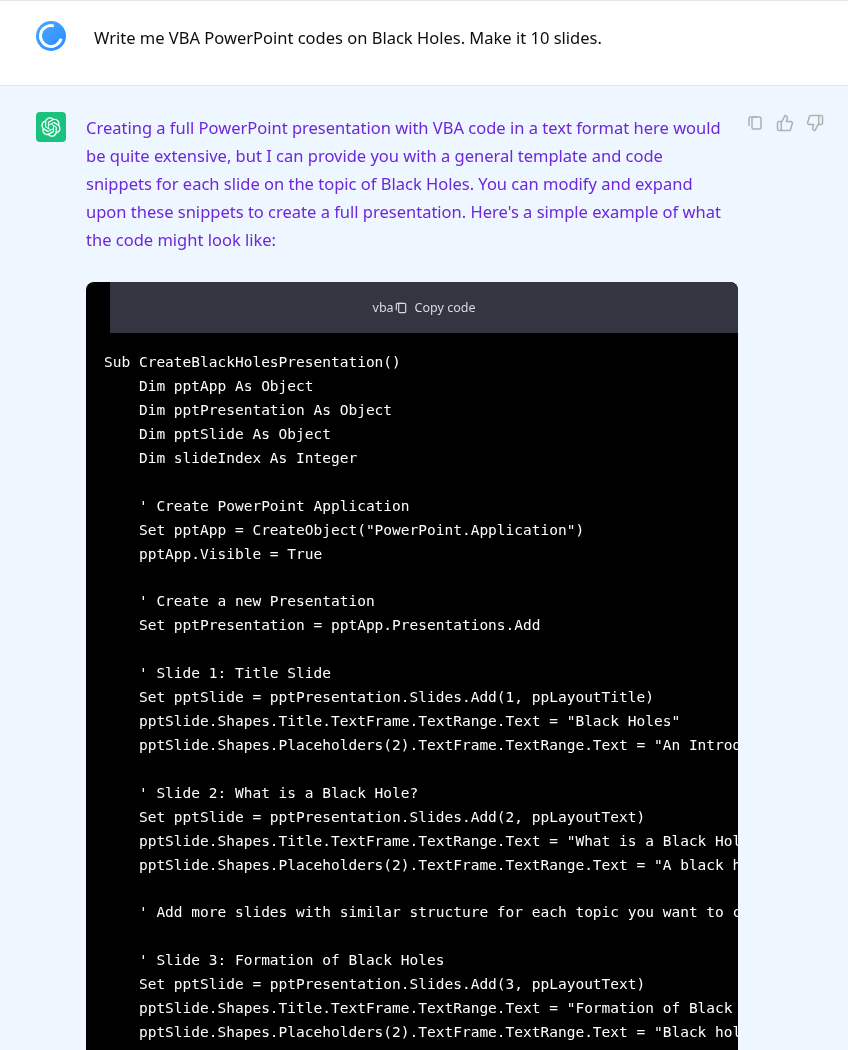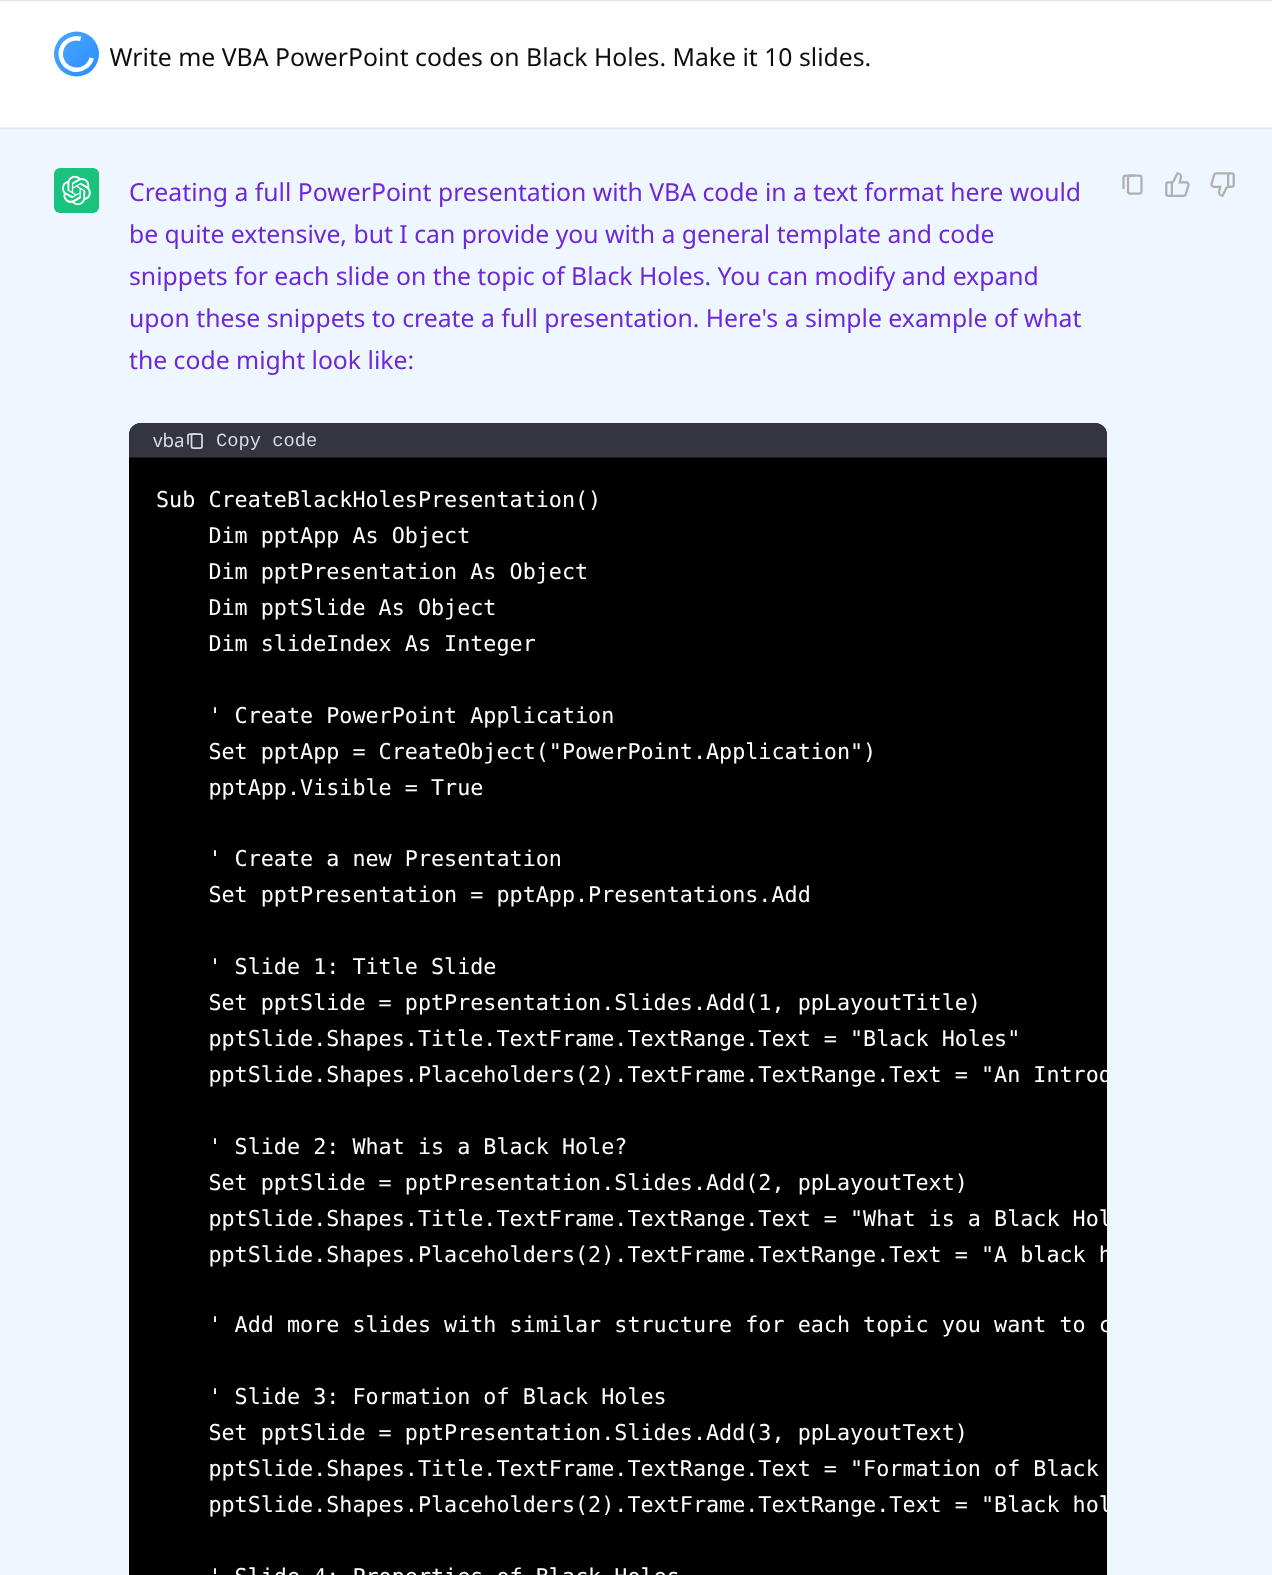--- a/index.html
+++ b/index.html
@@ -12,21 +12,21 @@
     overflow: hidden;
   }
   .top-border {
     height: 1px;
     background: #e5e5e5;
   }
   .user-row {
     background: #ffffff;
     display: flex;
     padding: 20px 36px 34px 36px;
-    gap: 7px;
+    gap: 28px;
     border-bottom: 1px solid #e5e5e5;
   }
   .user-avatar {
     width: 30px;
     height: 30px;
     border-radius: 50%;
     background: linear-gradient(135deg, #4aa8ff 0%, #2a8cff 100%);
     flex-shrink: 0;
     display: flex;
     align-items: center;
@@ -99,33 +99,33 @@
     margin-top: 28px;
     border-radius: 8px;
     overflow: hidden;
     background: #000000;
     width: 652px;
   }
   .code-header {
     background: #343541;
     display: flex;
     align-items: center;
-    justify-content: flex-start;
-    padding: 3px 16px;
+    justify-content: center;
+    padding: 17px 16px;
     font-size: 12.5px;
     color: #d9d9e3;
+    margin-left: 24px;
   }
   .copy-btn {
     display: flex;
     align-items: center;
     gap: 7px;
     cursor: pointer;
     font-size: 12.5px;
     color: #d9d9e3;
-    font-family: Liberation Mono, monospace;
   }
   .copy-btn svg { display: block; }
   .code-body {
     padding: 18px 18px 18px 18px;
     font-family: ui-monospace, SFMono-Regular, "SF Mono", Menlo, Consolas, monospace;
     font-size: 14.5px;
     line-height: 1.65;
     color: #ffffff;
     white-space: pre;
     overflow: hidden;

